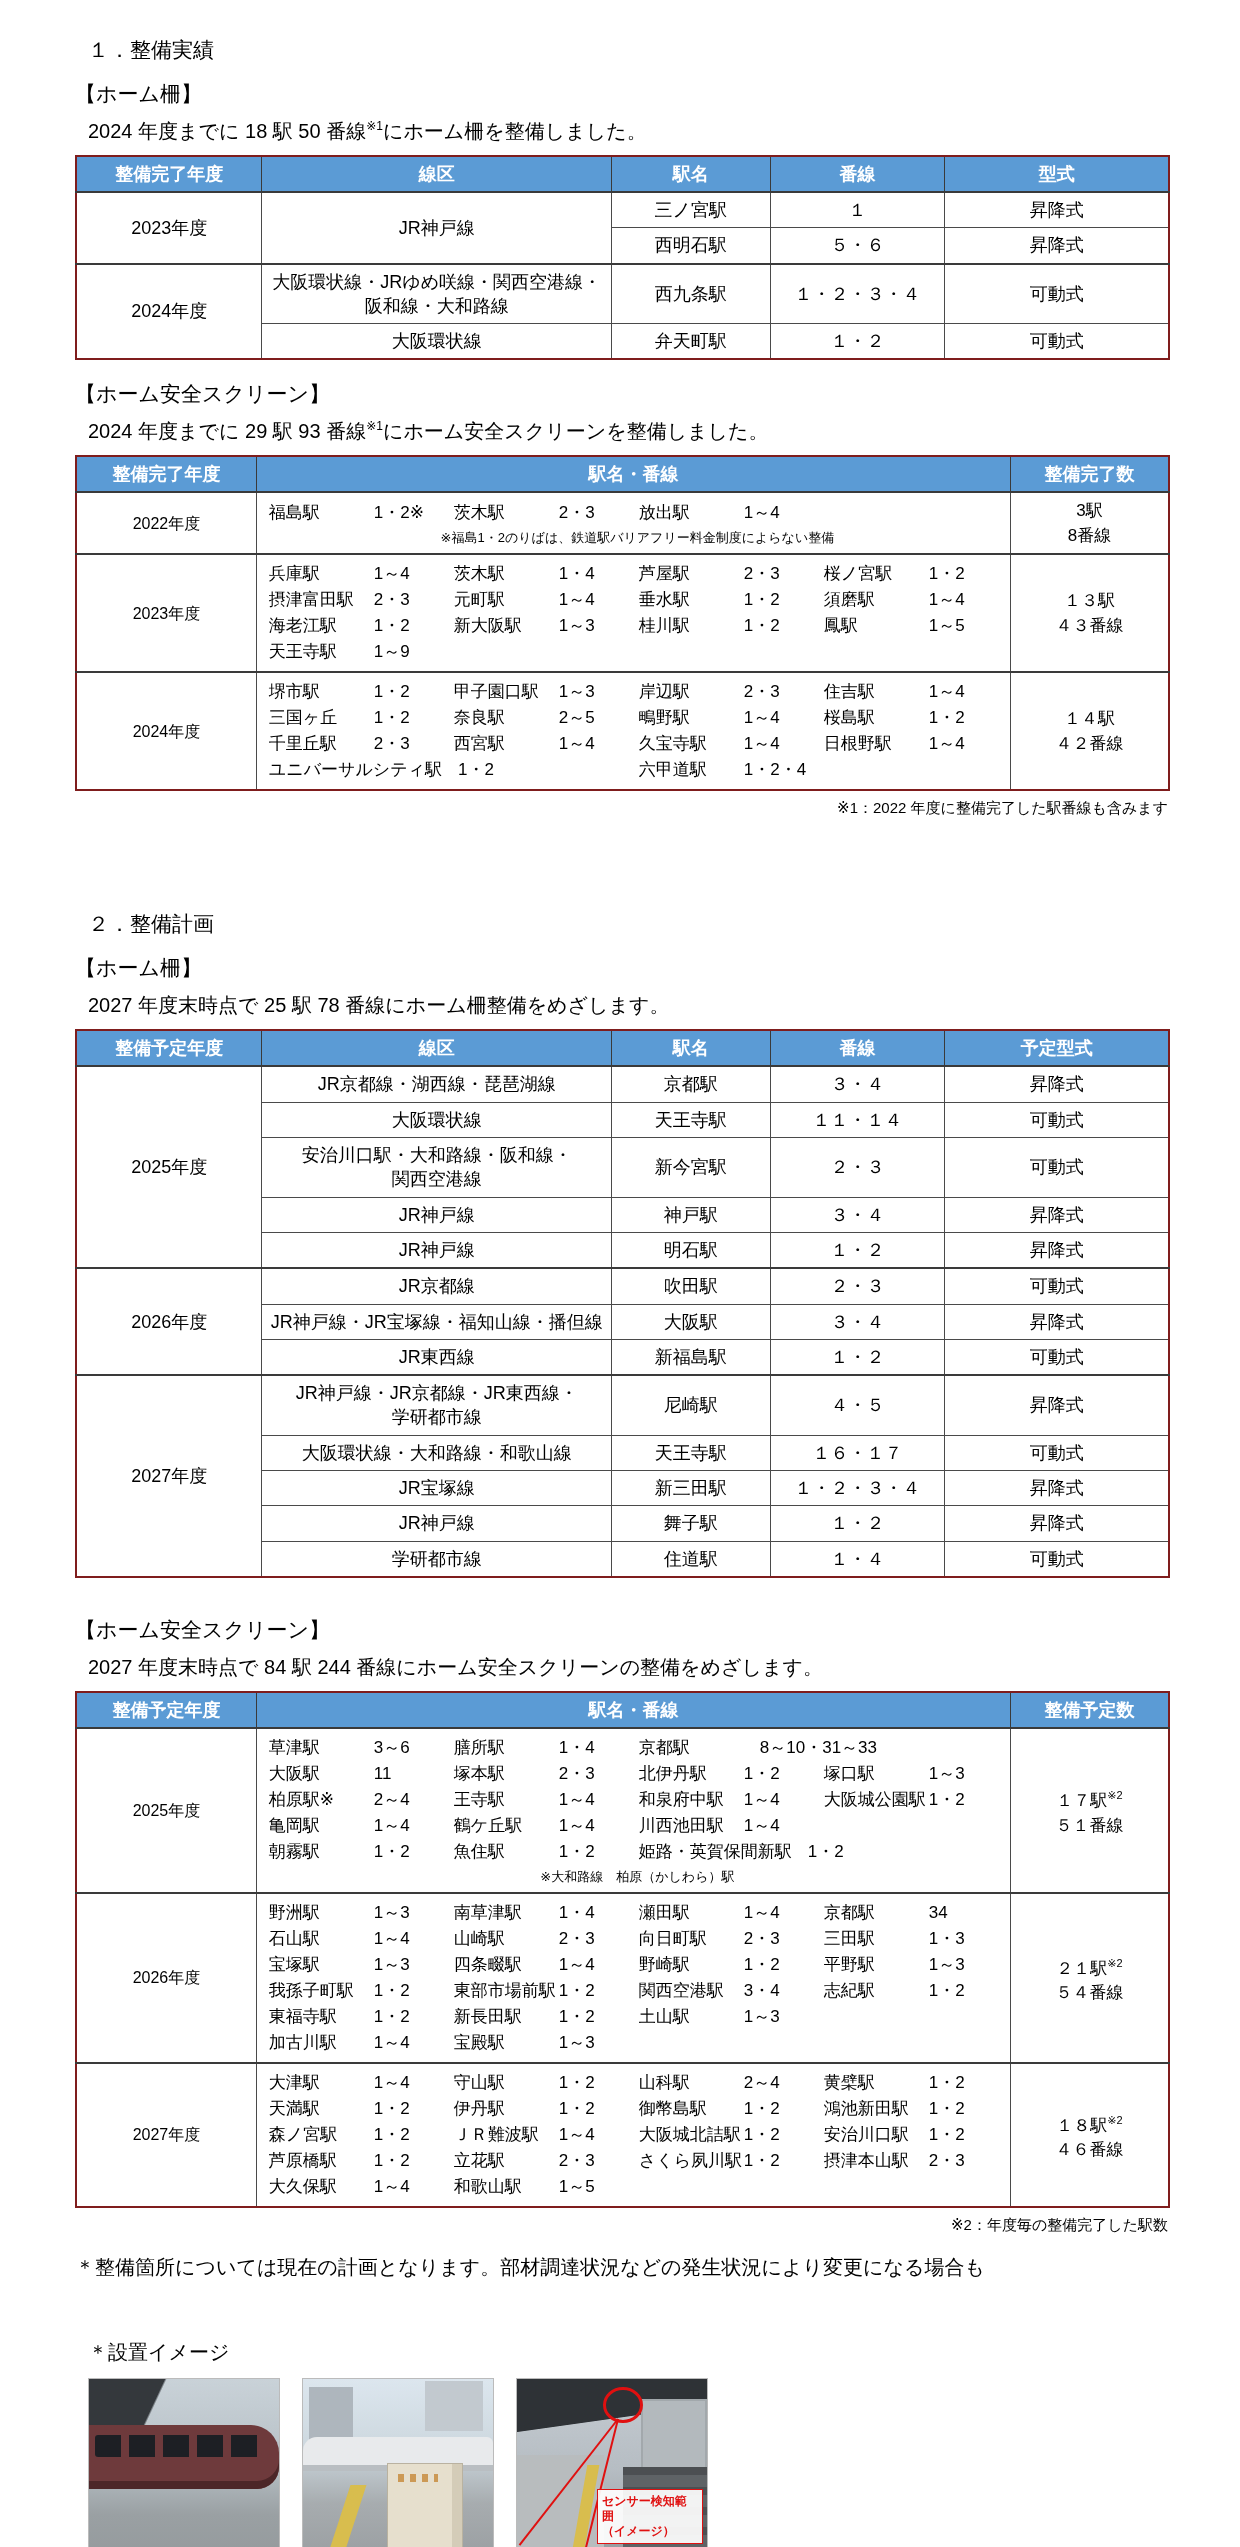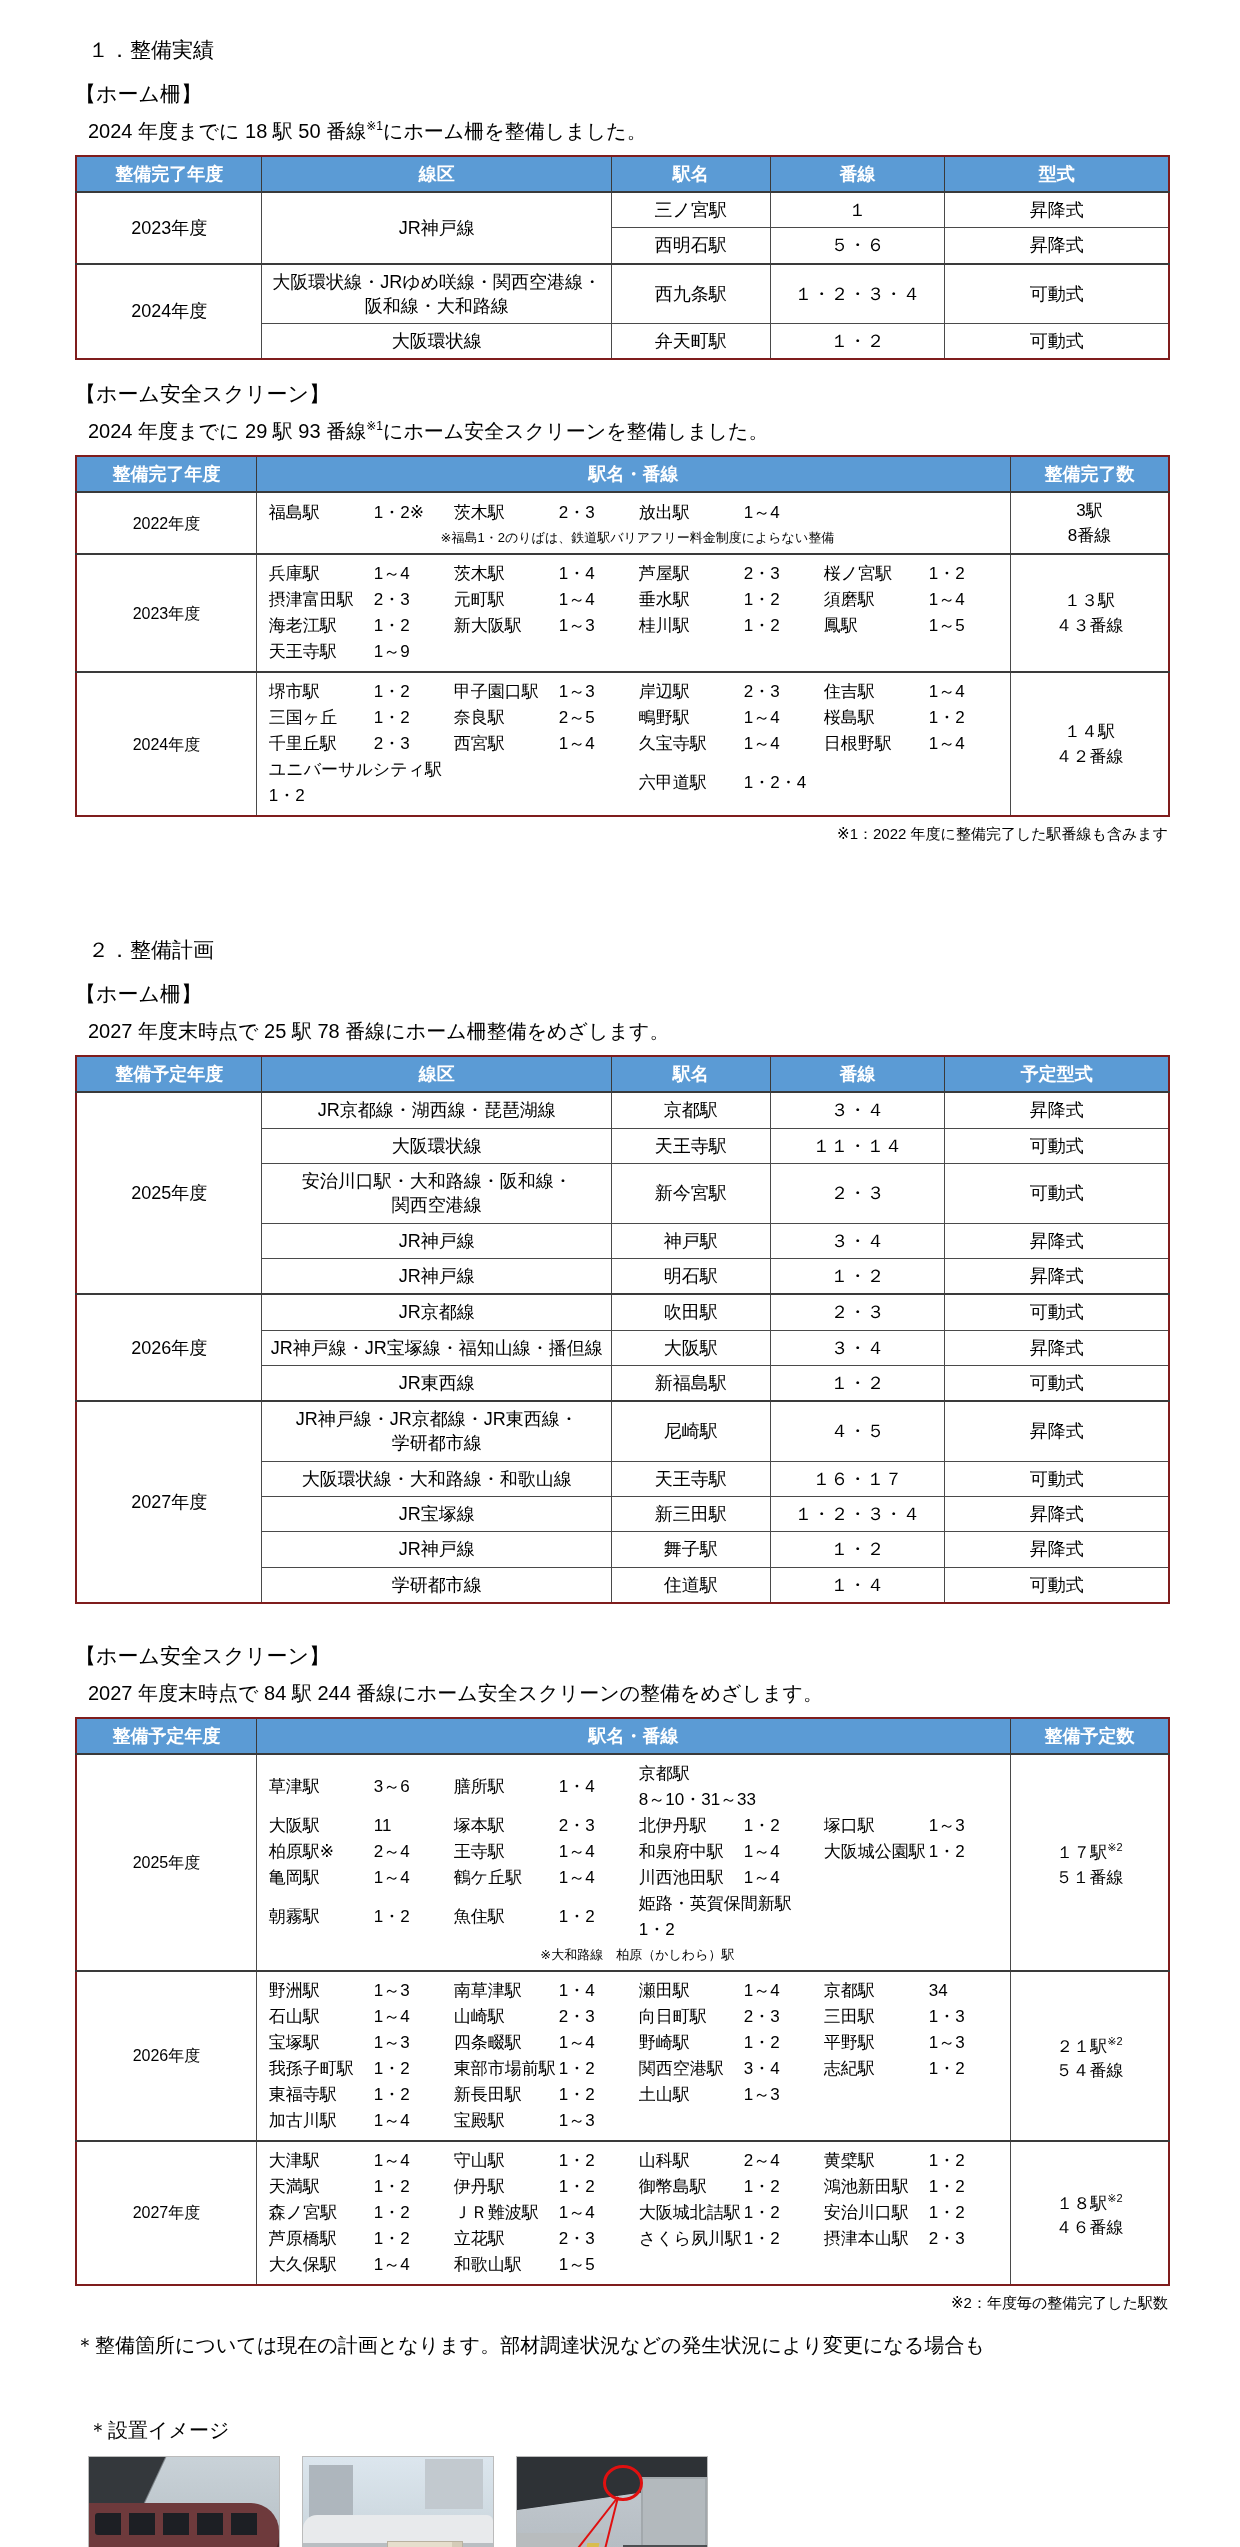--- a/index.html
+++ b/index.html
@@ -18,21 +18,21 @@
      border:1px solid #3a3a3a;border-bottom:2px solid #3a3a3a;}
   td{border:1px solid #4a4a4a;font-size:18px;text-align:center;vertical-align:middle;
      padding:5px 4px;white-space:pre-line;line-height:1.35;}
   tr.group-start td{border-top:2px solid #3a3a3a;}
   .note{font-size:15px;text-align:right;margin:8px 2px 0 0;}
   .stations-cell{text-align:left;padding:6px 4px 6px 12px;}
   .sline{display:flex;align-items:center;line-height:26px;font-size:17px;}
   .pair{display:inline-flex;width:185px;flex:none;}
   .pair .pn{width:105px;flex:none;text-align:left;}
   .pair .pt{flex:none;text-align:left;}
-  .pair.w2{width:370px;flex-direction:column;}
+  .pair.w2{width:370px;}
   .pair.w2 .pn{width:auto;min-width:105px;padding-right:16px;}
   .cell-note{font-size:13px;line-height:18px;margin-top:3px;text-align:center;}
   .year-cell{font-size:16px;}
   .count-cell{font-size:17px;line-height:25px;}
   .count-cell sup{font-size:11px;}
   .section-gap{height:92px;}
   .disclaimer{font-size:20px;line-height:36px;margin:14px 0 0 0;}
   .install-heading{font-size:20px;margin:54px 0 12px 13px;}
   .photos{display:flex;gap:22px;margin-left:13px;}
   figure{margin:0;width:192px;}

